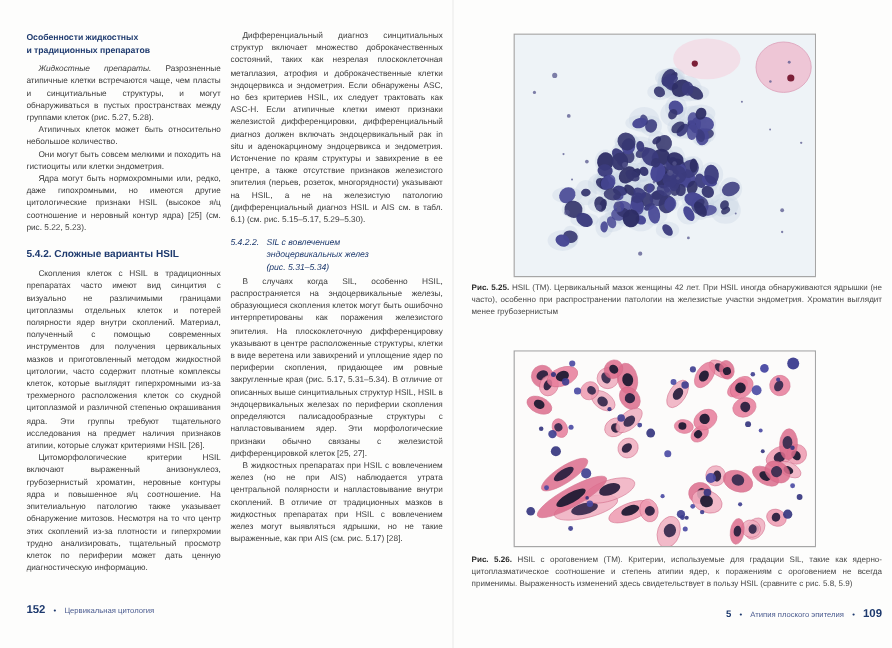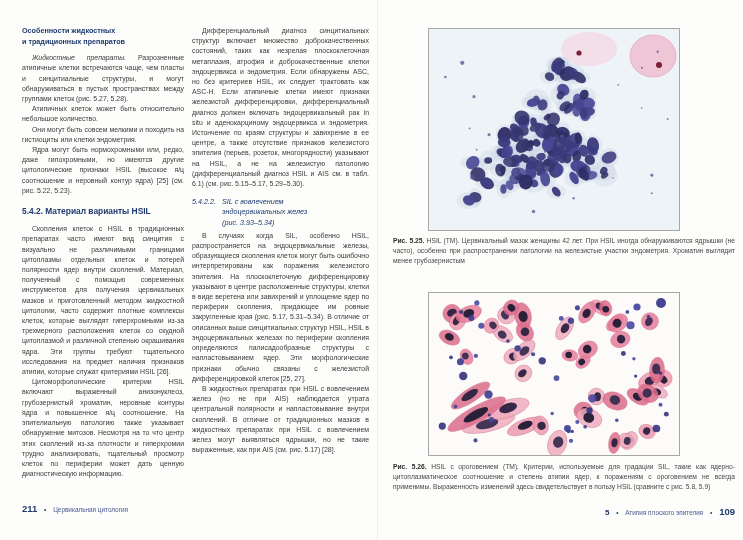--- a/index.html
+++ b/index.html
@@ -48,37 +48,37 @@
   <div class="gutter"></div>
 
   <div>
     <div class="col" id="col-left">
         <div class="h1">Особенности жидкостных
 и традиционных препаратов</div>
         <p class="body-p"><span class="lead-italic">Жидкостные препараты. </span>Разрозненные атипичные клетки встречаются чаще, чем пласты и синцитиальные структуры, и могут обнаруживаться в пустых пространствах между группами клеток (рис. 5.27, 5.28).</p>
         <p class="body-p">Атипичных клеток может быть относительно небольшое количество.</p>
         <p class="body-p">Они могут быть совсем мелкими и походить на гистиоциты или клетки эндометрия.</p>
         <p class="body-p">Ядра могут быть нормохромными или, редко, даже гипохромными, но имеются другие цитологические признаки HSIL (высокое я/ц соотношение и неровный контур ядра) [25] (см. рис. 5.22, 5.23).</p>
-        <div class="h2">5.4.2. Материал варианты HSIL</div>
+        <div class="h2">5.4.2. Сложные варианты HSIL</div>
         <p class="body-p">Скопления клеток с HSIL в традиционных препаратах часто имеют вид синцития с визуально не различимыми границами цитоплазмы отдельных клеток и потерей полярности ядер внутри скоплений. Материал, полученный с помощью современных инструментов для получения цервикальных мазков и приготовленный методом жидкостной цитологии, часто содержит плотные комплексы клеток, которые выглядят гиперхромными из-за трехмерного расположения клеток со скудной цитоплазмой и различной степенью окрашивания ядра. Эти группы требуют тщательного исследования на предмет наличия признаков атипии, которые служат критериями HSIL [26].</p>
         <p class="body-p">Цитоморфологические критерии HSIL включают выраженный анизонуклеоз, грубозернистый хроматин, неровные контуры ядра и повышенное я/ц соотношение. На эпителиальную патологию также указывает обнаружение митозов. Несмотря на то что центр этих скоплений из-за плотности и гиперхромии трудно анализировать, тщательный просмотр клеток по периферии может дать ценную диагностическую информацию.</p>
       </div>
     <div class="col" id="col-mid">
         <p class="body-p">Дифференциальный диагноз синцитиальных структур включает множество доброкачественных состояний, таких как незрелая плоскоклеточная метаплазия, атрофия и доброкачественные клетки эндоцервикса и эндометрия. Если обнаружены ASC, но без критериев HSIL, их следует трактовать как ASC-H. Если атипичные клетки имеют признаки железистой дифференцировки, дифференциальный диагноз должен включать эндоцервикальный рак in situ и аденокарциному эндоцервикса и эндометрия. Истончение по краям структуры и завихрение в ее центре, а также отсутствие признаков железистого эпителия (перьев, розеток, многорядности) указывают на HSIL, а не на железистую патологию (дифференциальный диагноз HSIL и AIS см. в табл. 6.1) (см. рис. 5.15–5.17, 5.29–5.30).</p>
         <div class="h3">
           <span class="h3num">5.4.2.2.</span>
           <span class="h3text">SIL с вовлечением
 эндоцервикальных желез
-(рис. 3.93–5.34)</span>
+(рис. 5.31–5.34)</span>
         </div>
         <p class="body-p">В случаях когда SIL, особенно HSIL, распространяется на эндоцервикальные железы, образующиеся скопления клеток могут быть ошибочно интерпретированы как поражения железистого эпителия. На плоскоклеточную дифференцировку указывают в центре расположенные структуры, клетки в виде веретена или завихрений и уплощение ядер по периферии скопления, придающее им ровные закругленные края (рис. 5.17, 5.31–5.34). В отличие от описанных выше синцитиальных структур HSIL, HSIL в эндоцервикальных железах по периферии скопления определяются палисадообразные структуры с напластовыванием ядер. Эти морфологические признаки обычно связаны с железистой дифференцировкой клеток [25, 27].</p>
         <p class="body-p">В жидкостных препаратах при HSIL с вовлечением желез (но не при AIS) наблюдается утрата центральной полярности и напластовывание внутри скоплений. В отличие от традиционных мазков в жидкостных препаратах при HSIL с вовлечением желез могут выявляться ядрышки, но не такие выраженные, как при AIS (см. рис. 5.17) [28].</p>
       </div>
     <div class="footer footer-left">
-      <span class="pagenum">211</span>
+      <span class="pagenum">152</span>
       <span class="fsep">•</span>
       <span>Цервикальная цитология</span>
     </div>
   </div>
 
   <div>
     <figure class="fig" id="fig1">
       <svg id="svg1" width="250" height="201" viewBox="0 0 250 201">
           <rect x="0" y="0" width="250" height="201" fill="#eef3f7"></rect>
           <g>

